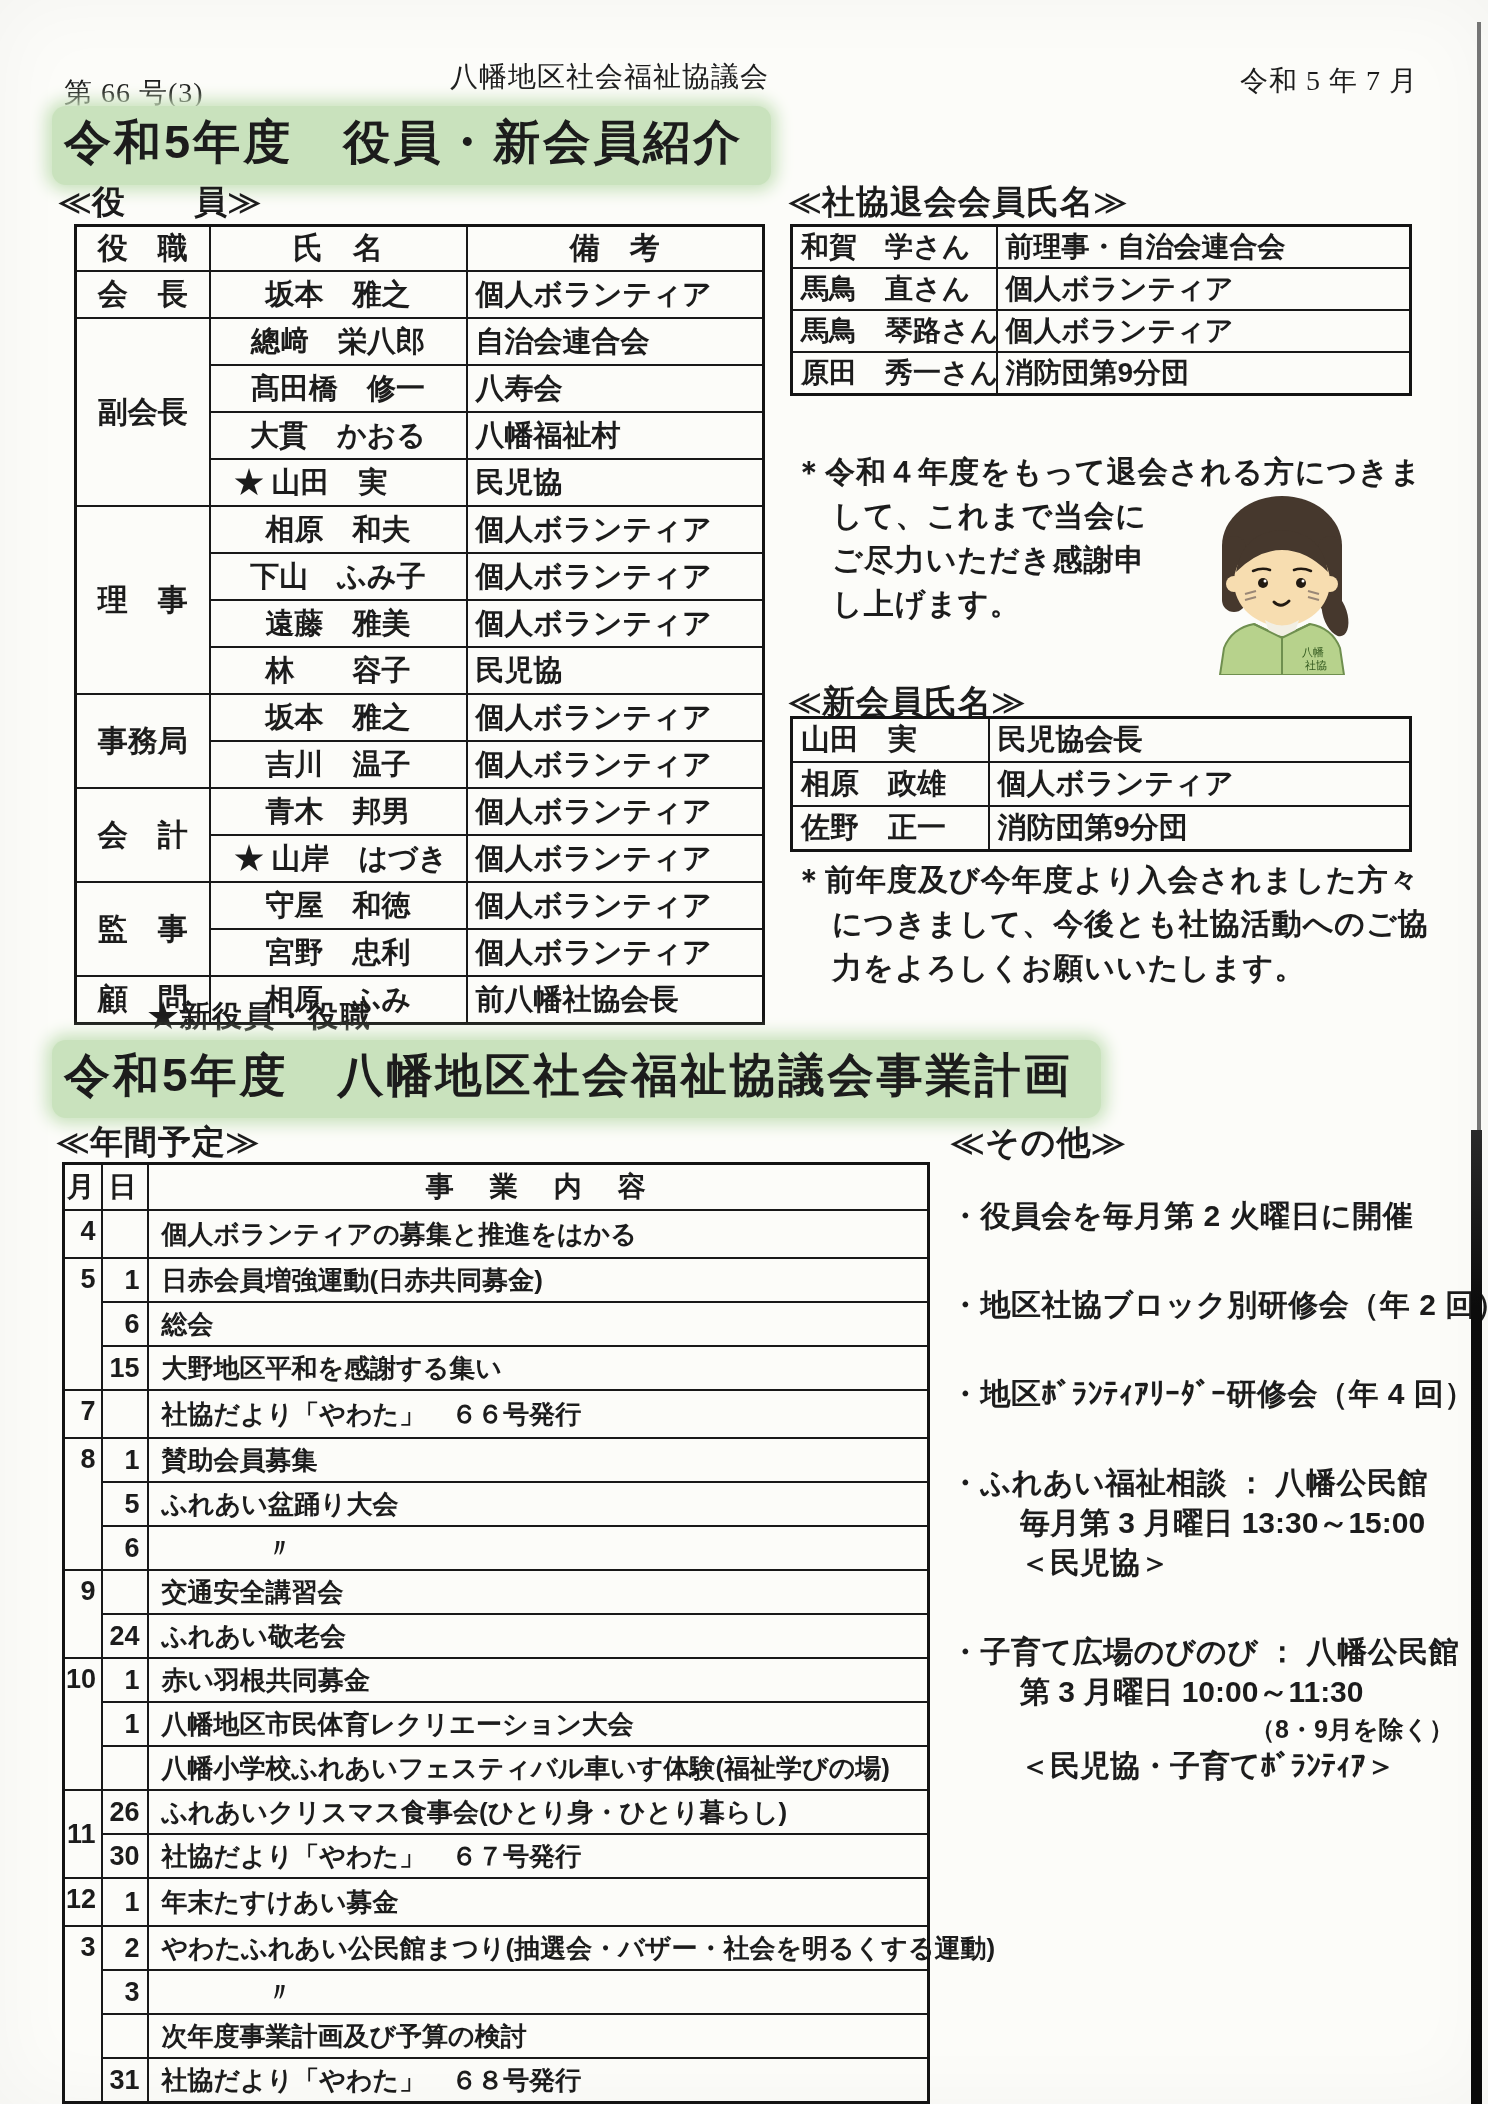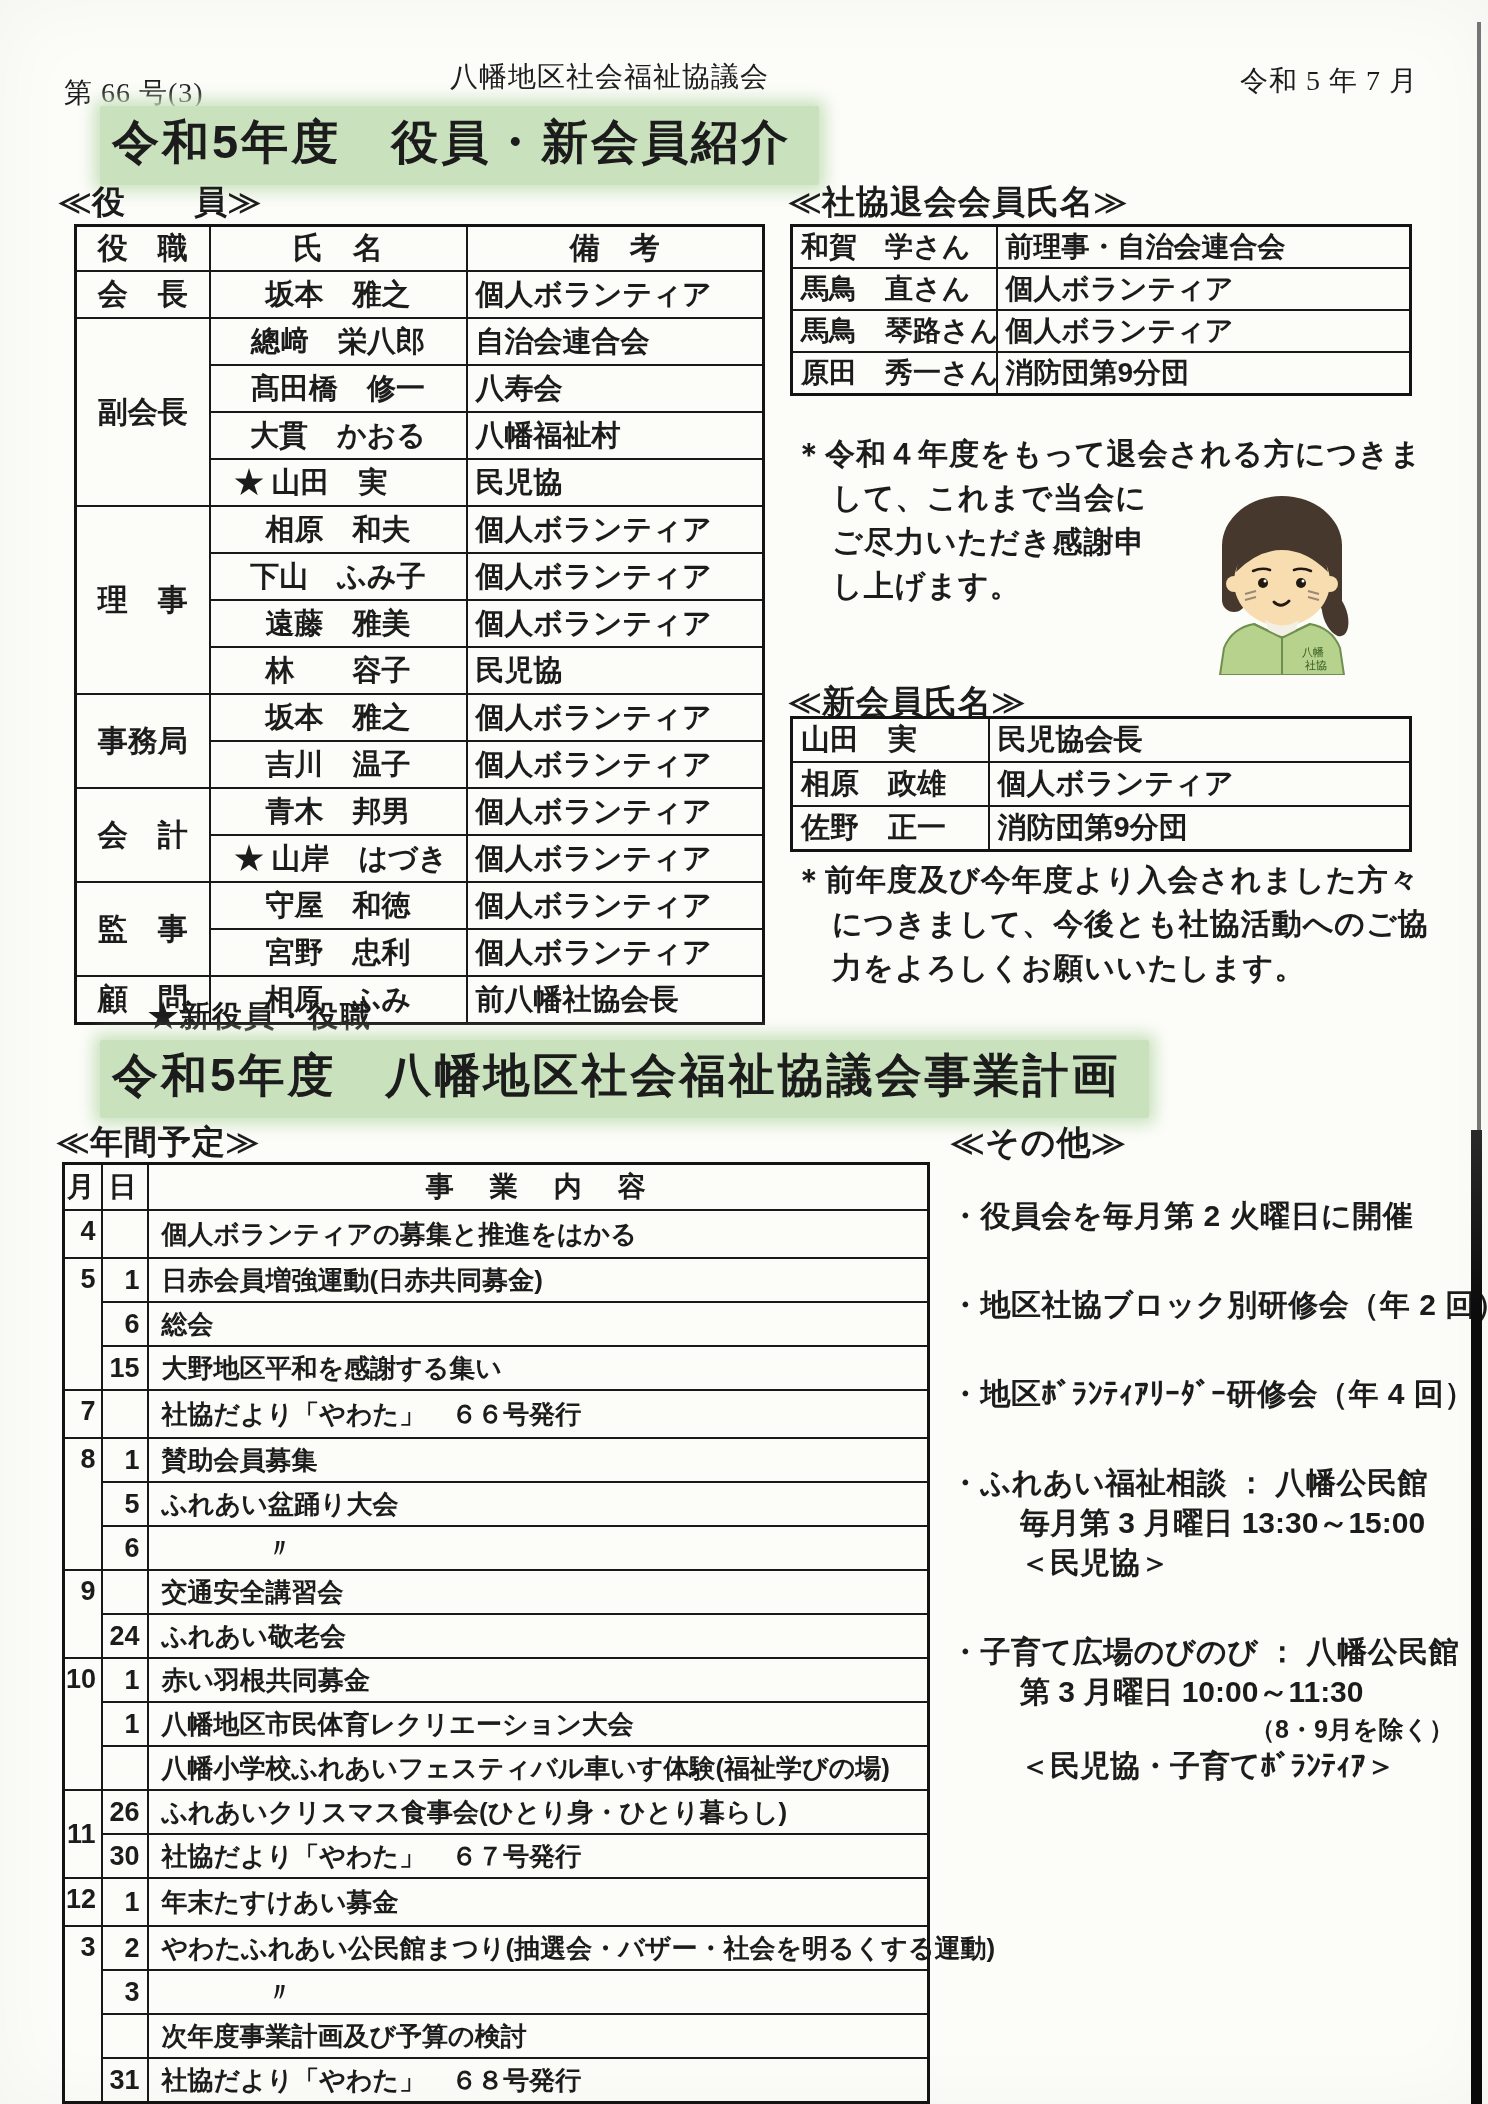--- a/index.html
+++ b/index.html
@@ -15,22 +15,22 @@
   }
   
   .masthead span{position:absolute;font-family:"Liberation Serif", serif;font-size:28px;letter-spacing:1px;}
   .mh-issue{left:64px;top:58px;margin-top:16px;}
   .mh-org{left:450px;top:58px;letter-spacing:2px;}
   .mh-date{left:1240px;top:62px;}
   
   .big-title{position:absolute;font-size:47px;font-weight:800;letter-spacing:3px;white-space:nowrap;}
   .t1{left:52px;top:106px;}
   .t2{left:52px;top:1040px;font-size:46px;}
-  .wash{display:inline-block;background-color:var(--hl,#c9e2bd);border-radius:2px;
-        padding:5px 28px 11px 12px;box-shadow:0 0 16px 6px var(--hl,#c9e2bd);margin-left:48px;}
+  .wash{display:inline-block;background-color:var(--hl,#c9e2bd);border-radius:14px;
+        padding:5px 28px 11px 12px;box-shadow:0 0 16px 6px var(--hl,#c9e2bd);}
   
   .sec-head{position:absolute;font-size:33px;font-weight:700;letter-spacing:1px;white-space:nowrap;}
   .h-officers{left:58px;top:180px;text-align:right;}
   .h-retired{left:788px;top:180px;}
   .h-newcomers{left:788px;top:680px;}
   .h-schedule{left:56px;top:1120px;}
   
   table{border-collapse:collapse;table-layout:fixed;position:absolute;background:transparent;}
   th,td{border:2.6px solid #191919;font-weight:700;white-space:nowrap;overflow:visible;}
   table{border:3px solid #141414;}
@@ -48,21 +48,21 @@
   .officers-footnote{position:absolute;left:148px;top:996px;font-size:30px;font-weight:700;letter-spacing:2px;}
   
   .retire-table{left:790px;top:224px;width:622px;}
   .retire-table col.c-rname{width:205px;}
   .retire-table td{height:36px;font-size:28px;padding-left:8px;}
   .new-table{left:790px;top:716px;width:622px;}
   .new-table col.c-nname{width:197px;}
   .new-table td{height:38px;font-size:29px;padding-left:8px;}
   
   .note-block{position:absolute;width:660px;font-size:30px;font-weight:700;line-height:44px;letter-spacing:1px;}
-  .retire-note{left:794px;top:432px;}
+  .retire-note{left:794px;top:450px;}
   .new-note{left:794px;top:858px;font-family:Liberation Serif, serif;}
   .note-block .note-line{white-space:nowrap;}
   .note-block .note-line:not(.first){margin-left:38px;}
   
   .mascot{position:absolute;left:1182px;top:480px;}
   
   .schedule-table{left:62px;top:1162px;width:868px;}
   .schedule-table col.c-month{width:38px;}
   .schedule-table col.c-day{width:46px;}
   .schedule-table th{height:42px;font-size:28px;text-align:center;letter-spacing:4px;}

